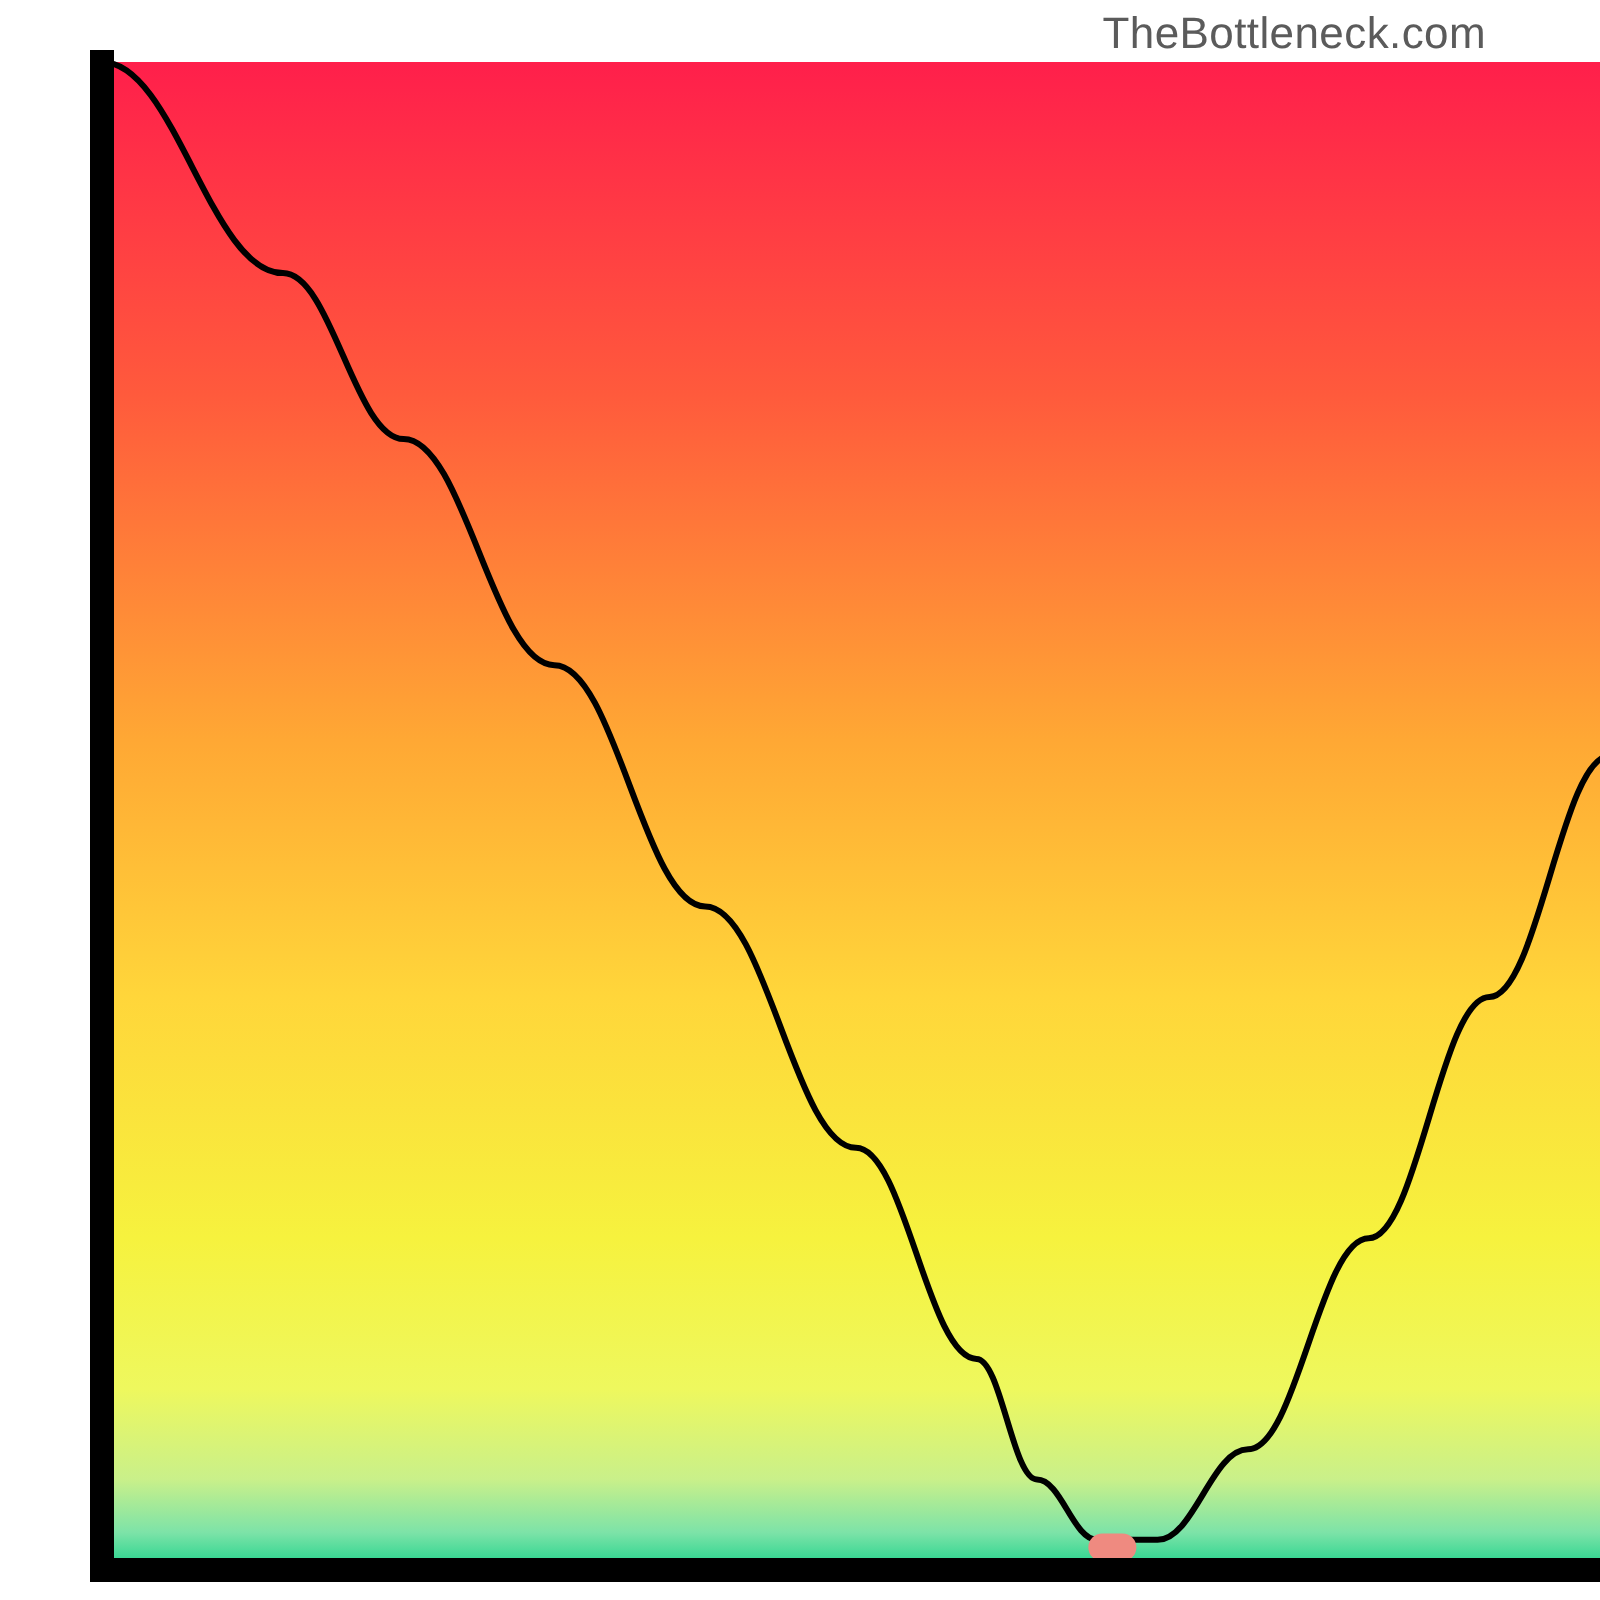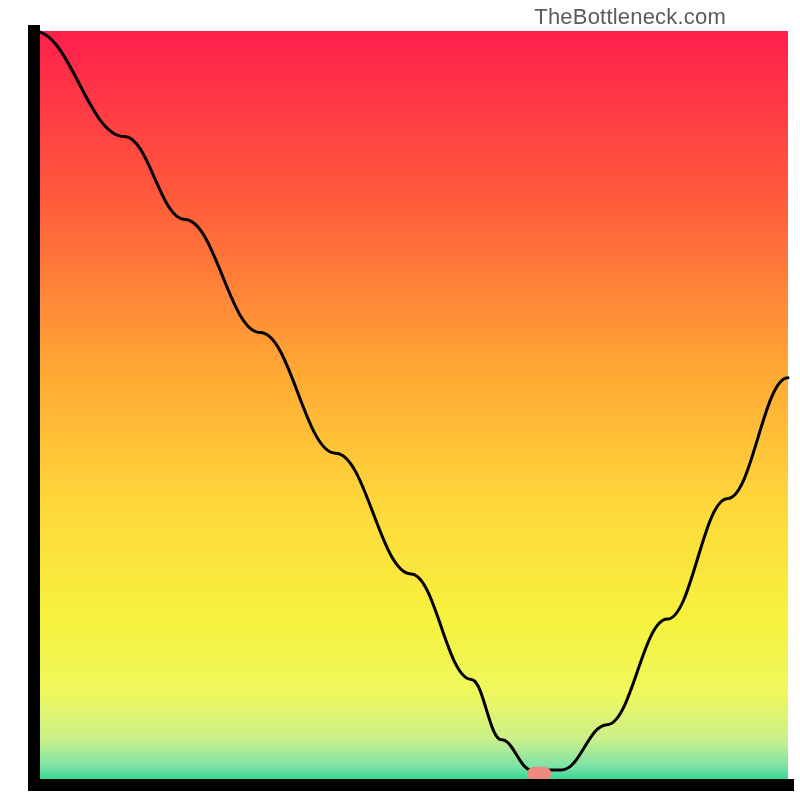--- a/index.html
+++ b/index.html
@@ -7,20 +7,21 @@
     padding: 0;
     width: 800px;
     height: 800px;
     background: #ffffff;
     font-family: Arial, Helvetica, sans-serif;
   }
   .stage {
     position: relative;
     width: 736px;
     height: 800px;
+    padding-left: 17px;
   }
   .watermark {
     position: absolute;
     top: 4px;
     right: 10px;
     font-size: 22px;
     color: #5b5b5b;
     font-weight: 500;
     letter-spacing: 0.2px;
     pointer-events: none;

